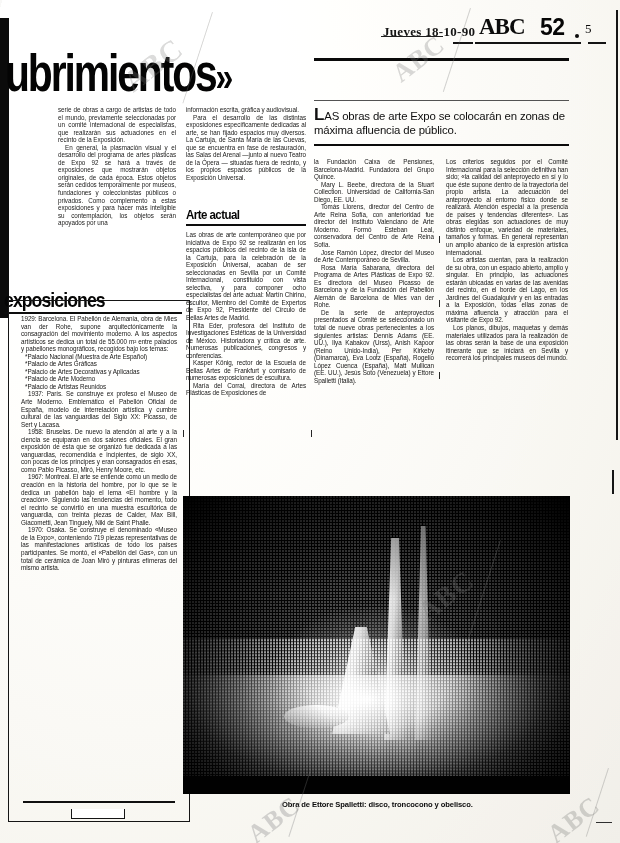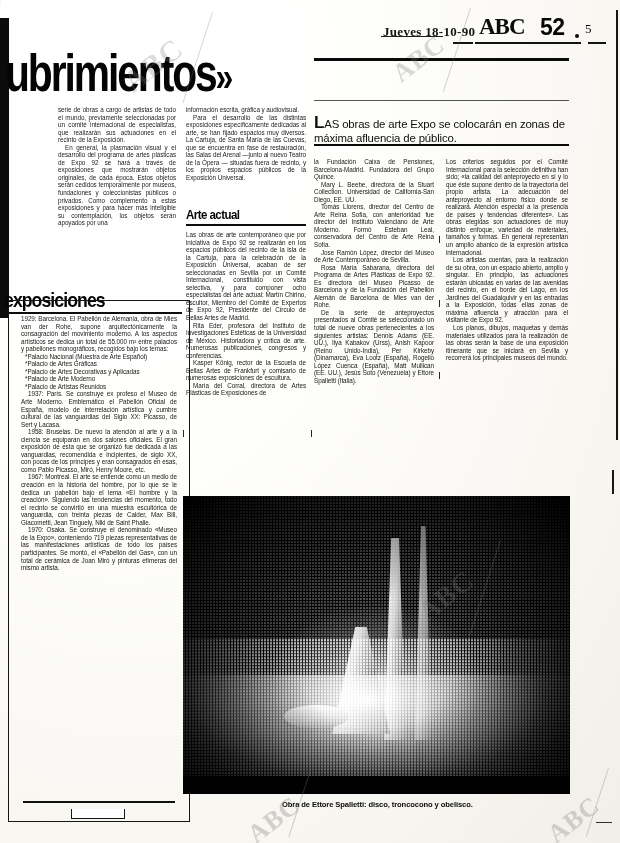--- a/index.html
+++ b/index.html
@@ -68,21 +68,21 @@
   .headline .guill{font-size:40px;letter-spacing:-1px;}
 
   
   .lead{
     position:absolute;left:314px;width:255px;
     font-family:"Liberation Sans", sans-serif;
     font-size:11.4px;line-height:14.4px;color:#141414;letter-spacing:-.15px;
   }
   .lead .drop{font-size:17px;font-weight:bold;line-height:14px;}
   .lead1{top:66px;}
-  .lead2{top:116px;}
+  .lead2{top:108px;}
 
   
   .col{
     position:absolute;
     font-family:"Liberation Sans", sans-serif;
     font-size:6.3px;
     line-height:7.55px;
     text-align:justify;
     color:#1b1b1b;
     letter-spacing:-.05px;

